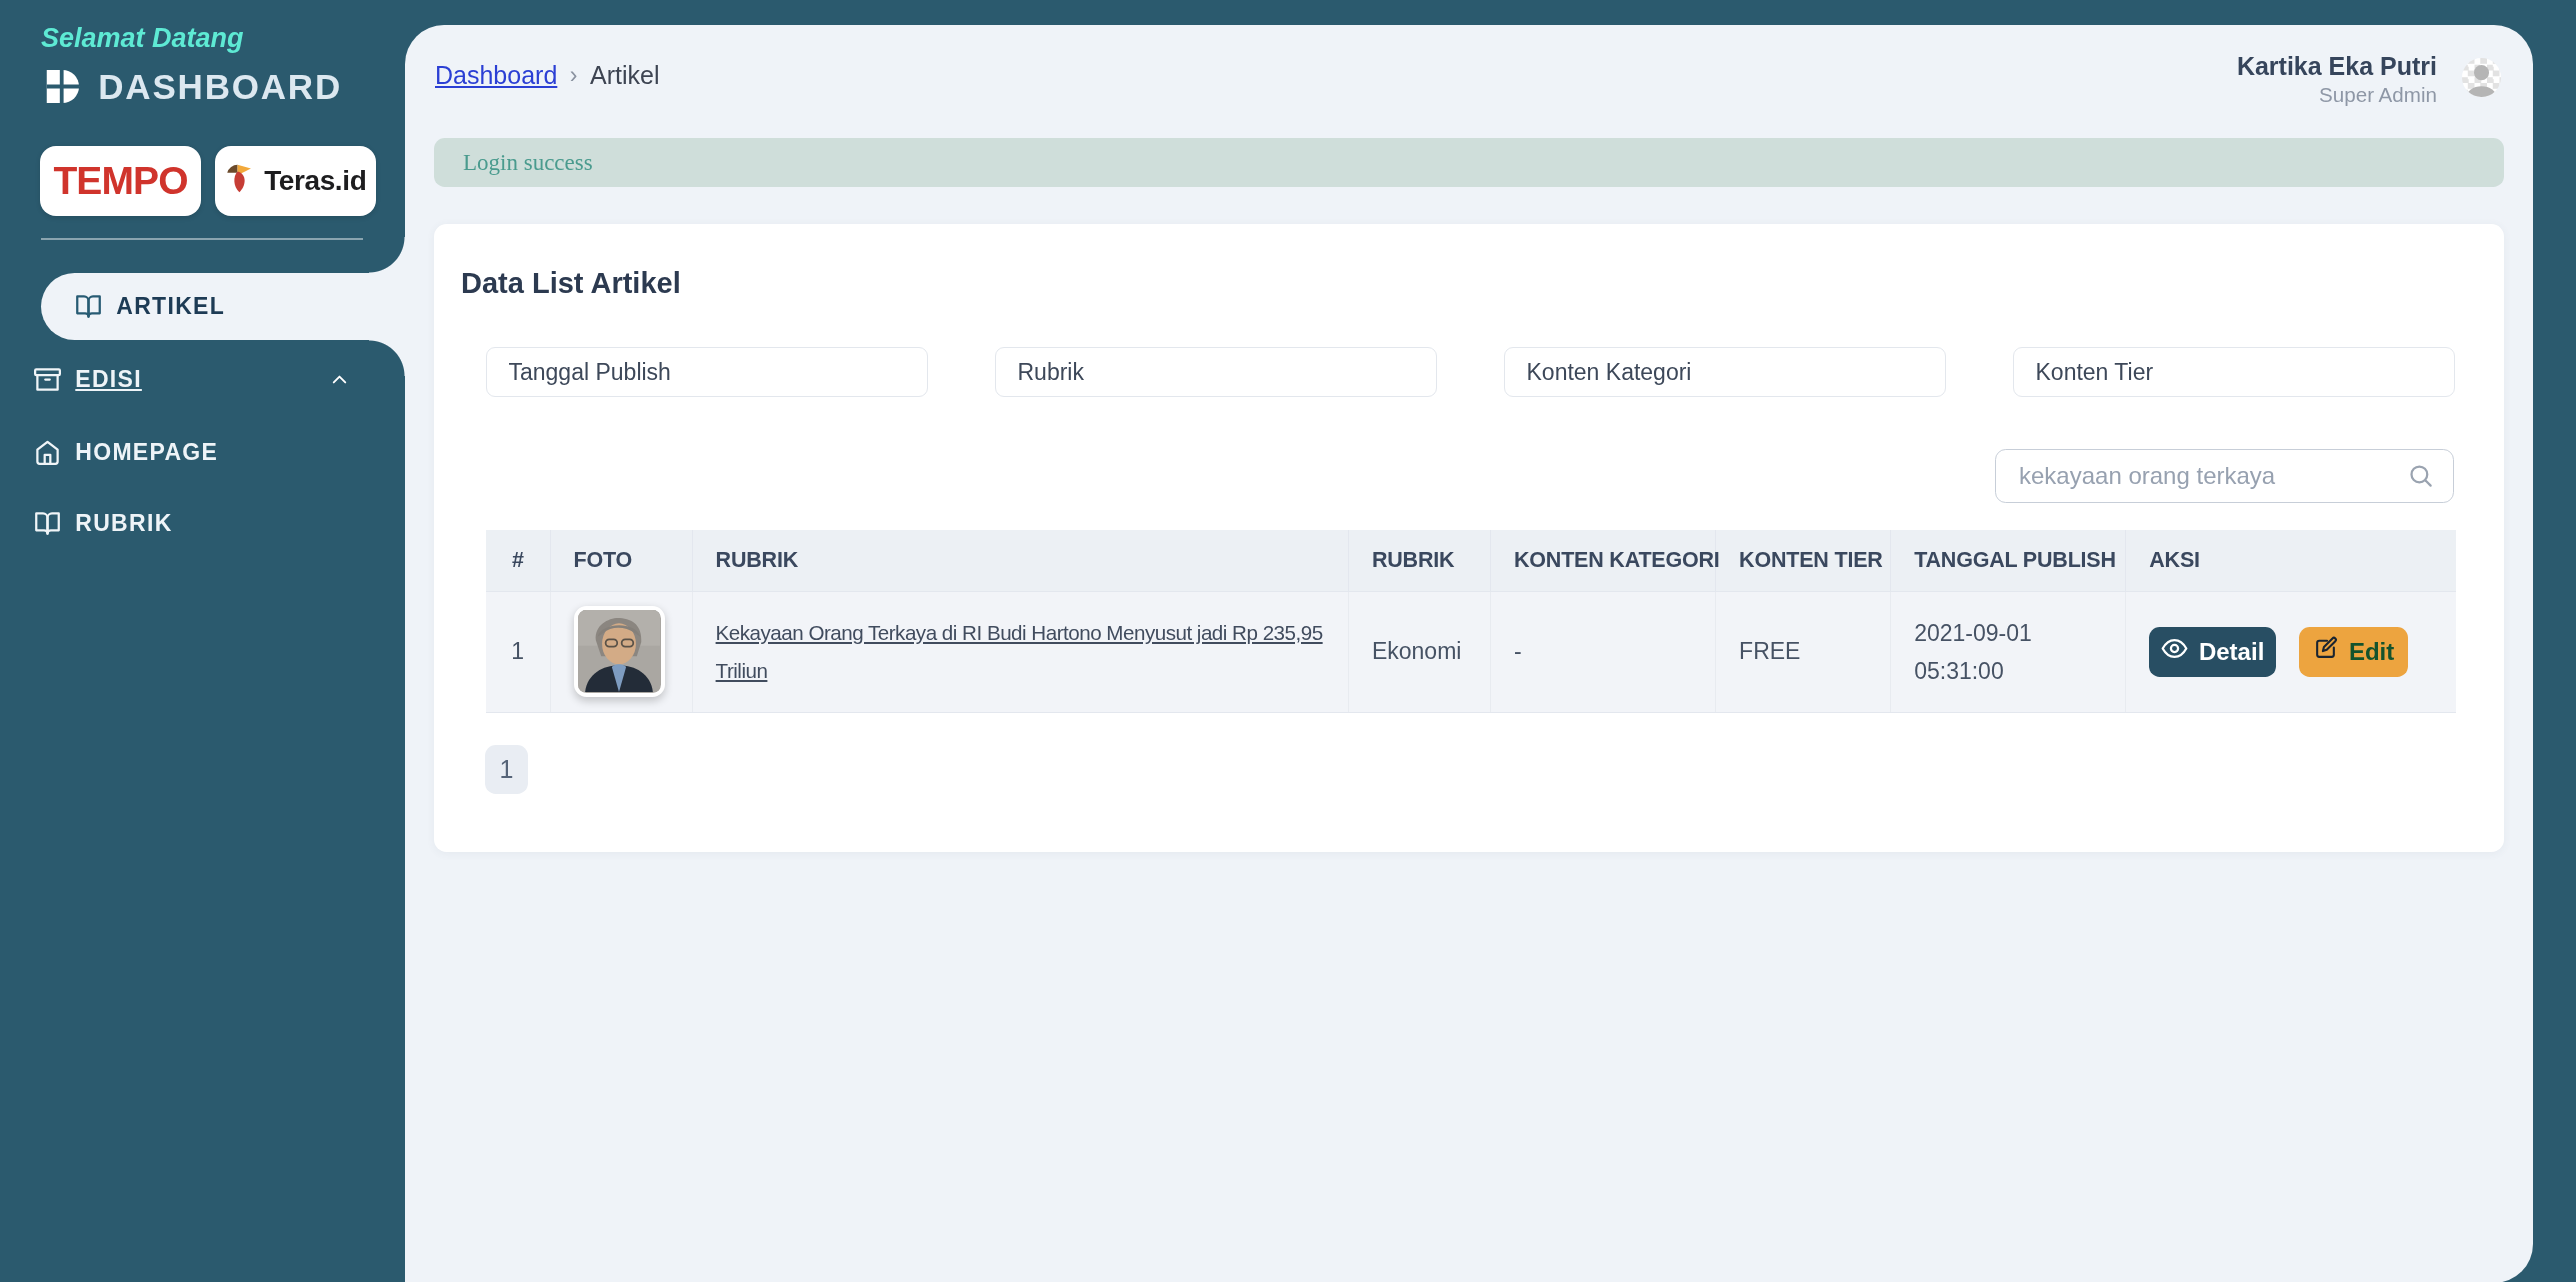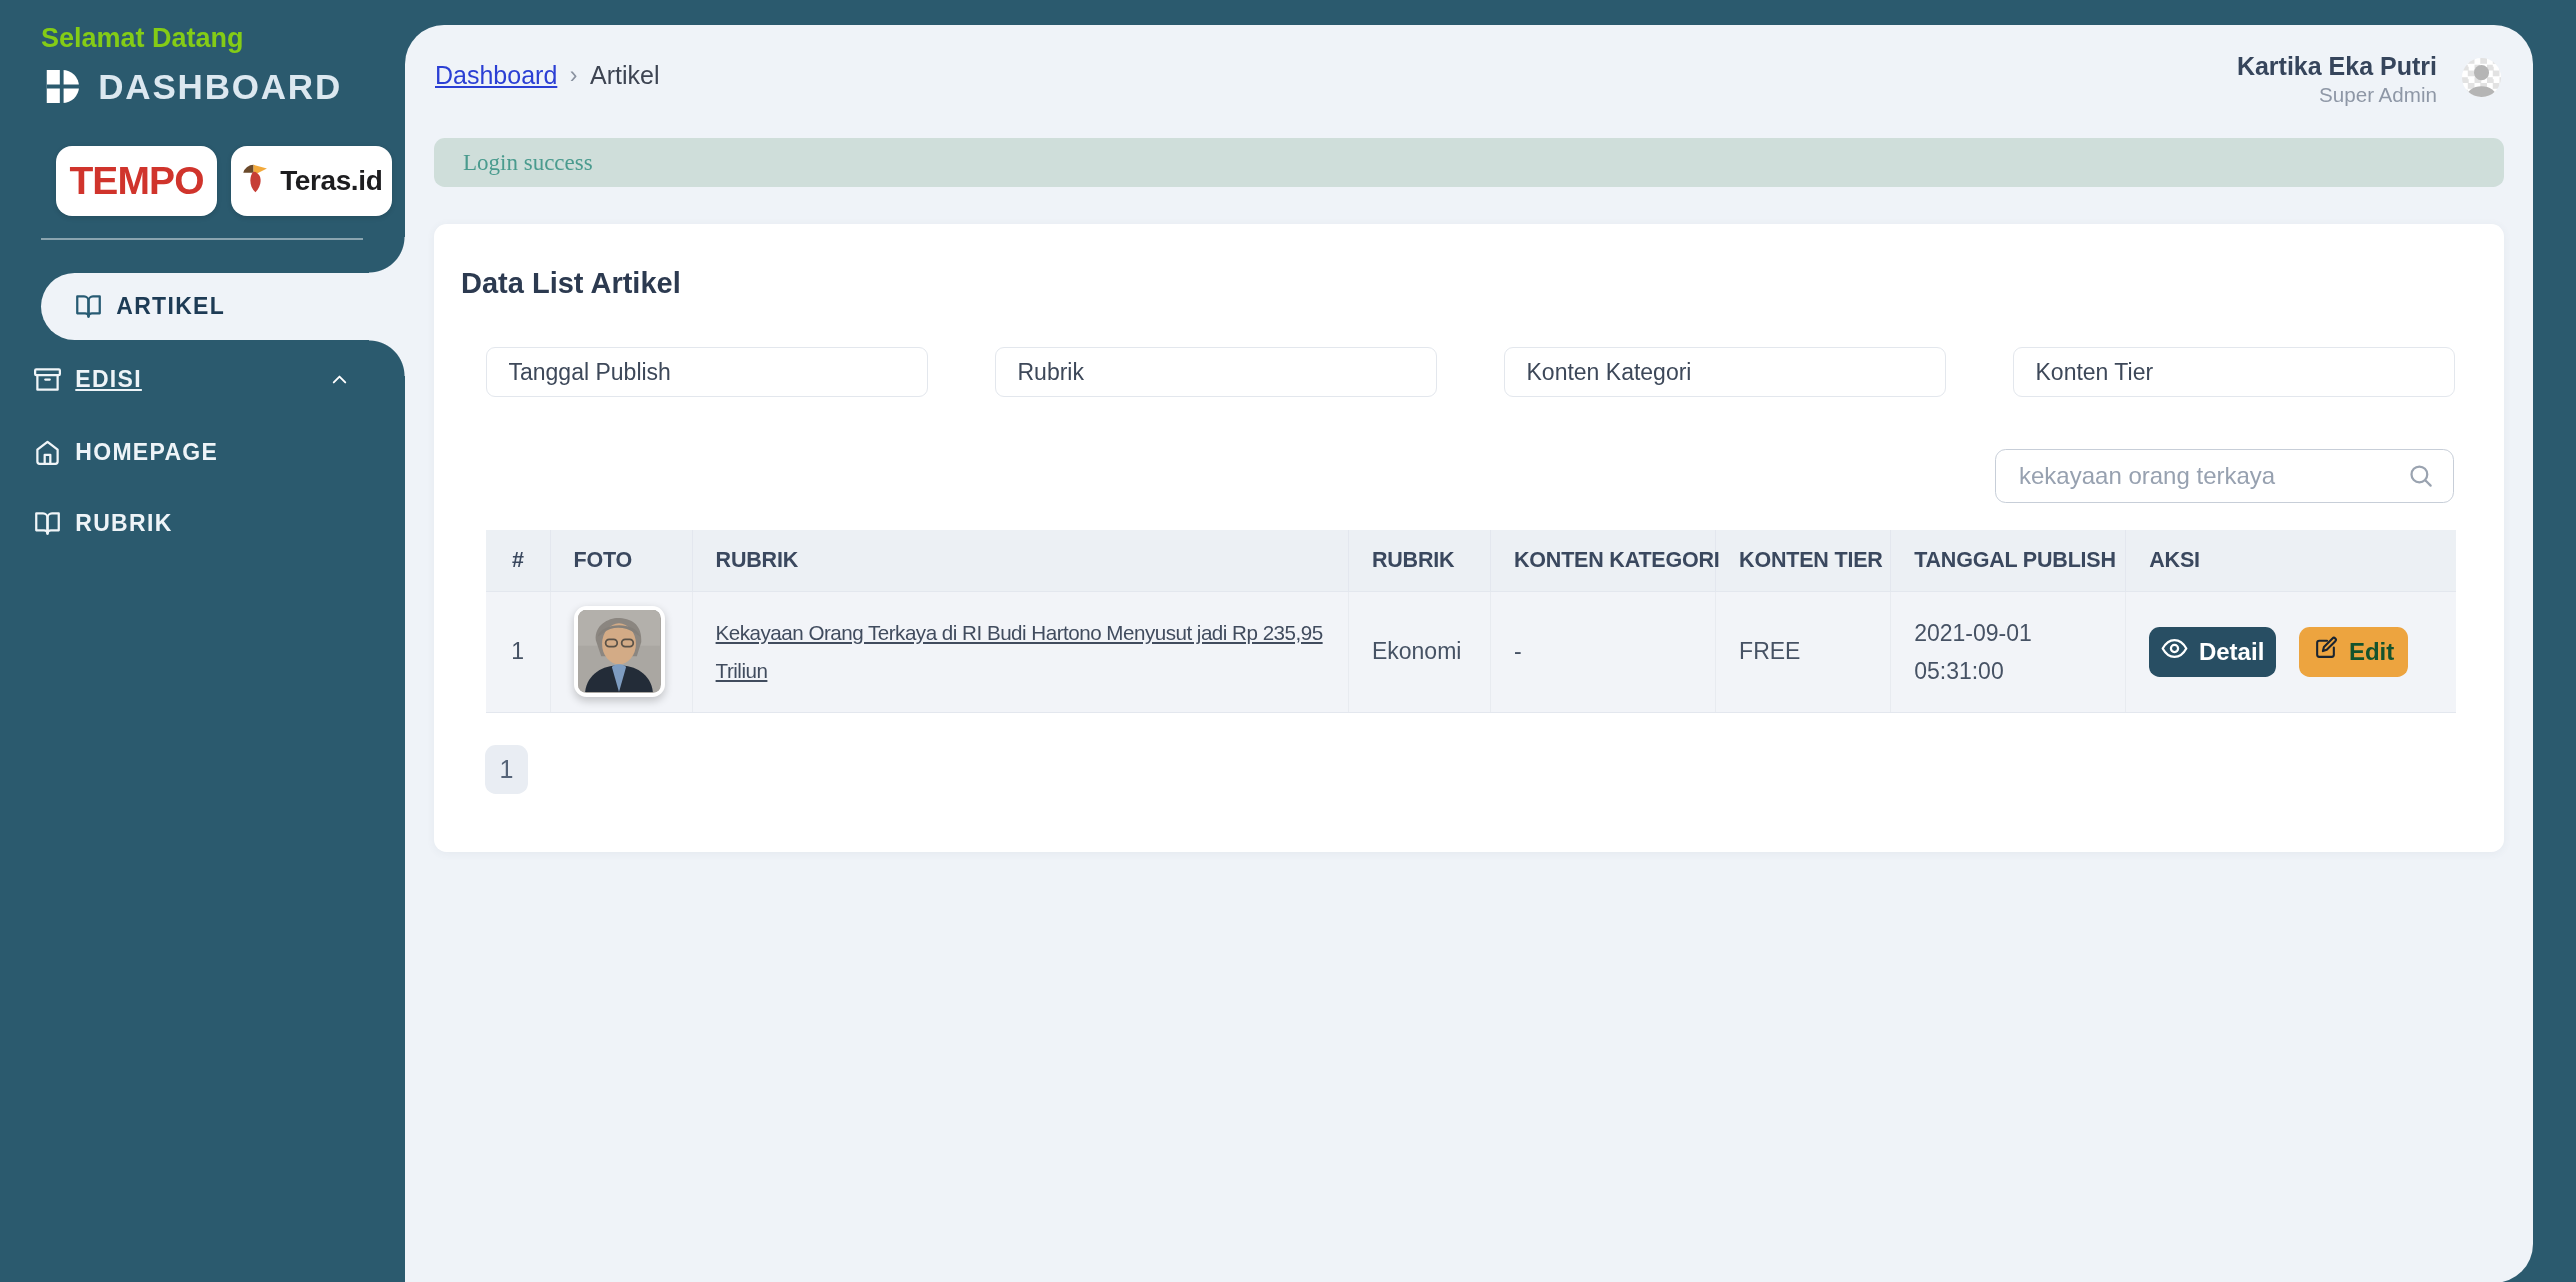--- a/index.html
+++ b/index.html
@@ -7,25 +7,25 @@
     --alert-bg:#cfdeda; --alert-text:#4a9b8e; --link-color:#2b3fd4;
     --active-item-text:#1d3b55; --detail-button-bg:#284e63; --edit-button-bg:#eda43f;
     --tempo-red:#d0342c;
   }
   *{margin:0;padding:0;box-sizing:border-box;}
   html,body{width:2576px;height:1283px;overflow:hidden;}
   body{background:var(--sidebar-bg);font-family:"Liberation Sans",sans-serif;position:relative;}
 
   
   .sidebar{position:absolute;left:0;top:0;width:405px;height:1283px;}
-  .welcome{position:absolute;left:41px;top:23px;color:#84cc16;font-size:27px;font-weight:700;}
+  .welcome{position:absolute;left:41px;top:23px;color:#5eead4;font-size:27px;font-weight:700;font-style:italic;}
   .brand{position:absolute;left:41px;top:66px;display:flex;align-items:center;gap:14.3px;}
   .brand-icon svg{display:block;}
   .brand-text{color:#dce8f0;font-size:35px;font-weight:700;letter-spacing:1.8px;}
-  .site-btns{position:absolute;left:56px;top:146px;display:flex;gap:14.3px;}
+  .site-btns{position:absolute;left:40px;top:146px;display:flex;gap:14.3px;}
   .site-btn{border:none;background:#ffffff;width:161px;height:70px;border-radius:16px;
     display:flex;align-items:center;justify-content:center;gap:9px;cursor:pointer;
     box-shadow:0 1.8px 5.4px rgba(0,0,0,.12);}
   .tempo-text{color:var(--tempo-red);font-size:39px;font-weight:800;letter-spacing:-0.9px;}
   .teras-text{color:#1d1d1f;font-size:28px;font-weight:800;letter-spacing:-0.4px;}
   .sidebar-divider{position:absolute;left:41px;top:238px;width:322px;height:1.8px;background:rgba(255,255,255,.45);}
 
   .menu{position:absolute;left:0;top:0;width:100%;}
   .menu-item{position:absolute;left:0;width:405px;height:72px;display:flex;align-items:center;
     padding-left:34px;color:#eef4f8;cursor:pointer;font-size:23px;font-weight:600;letter-spacing:1.3px;}

